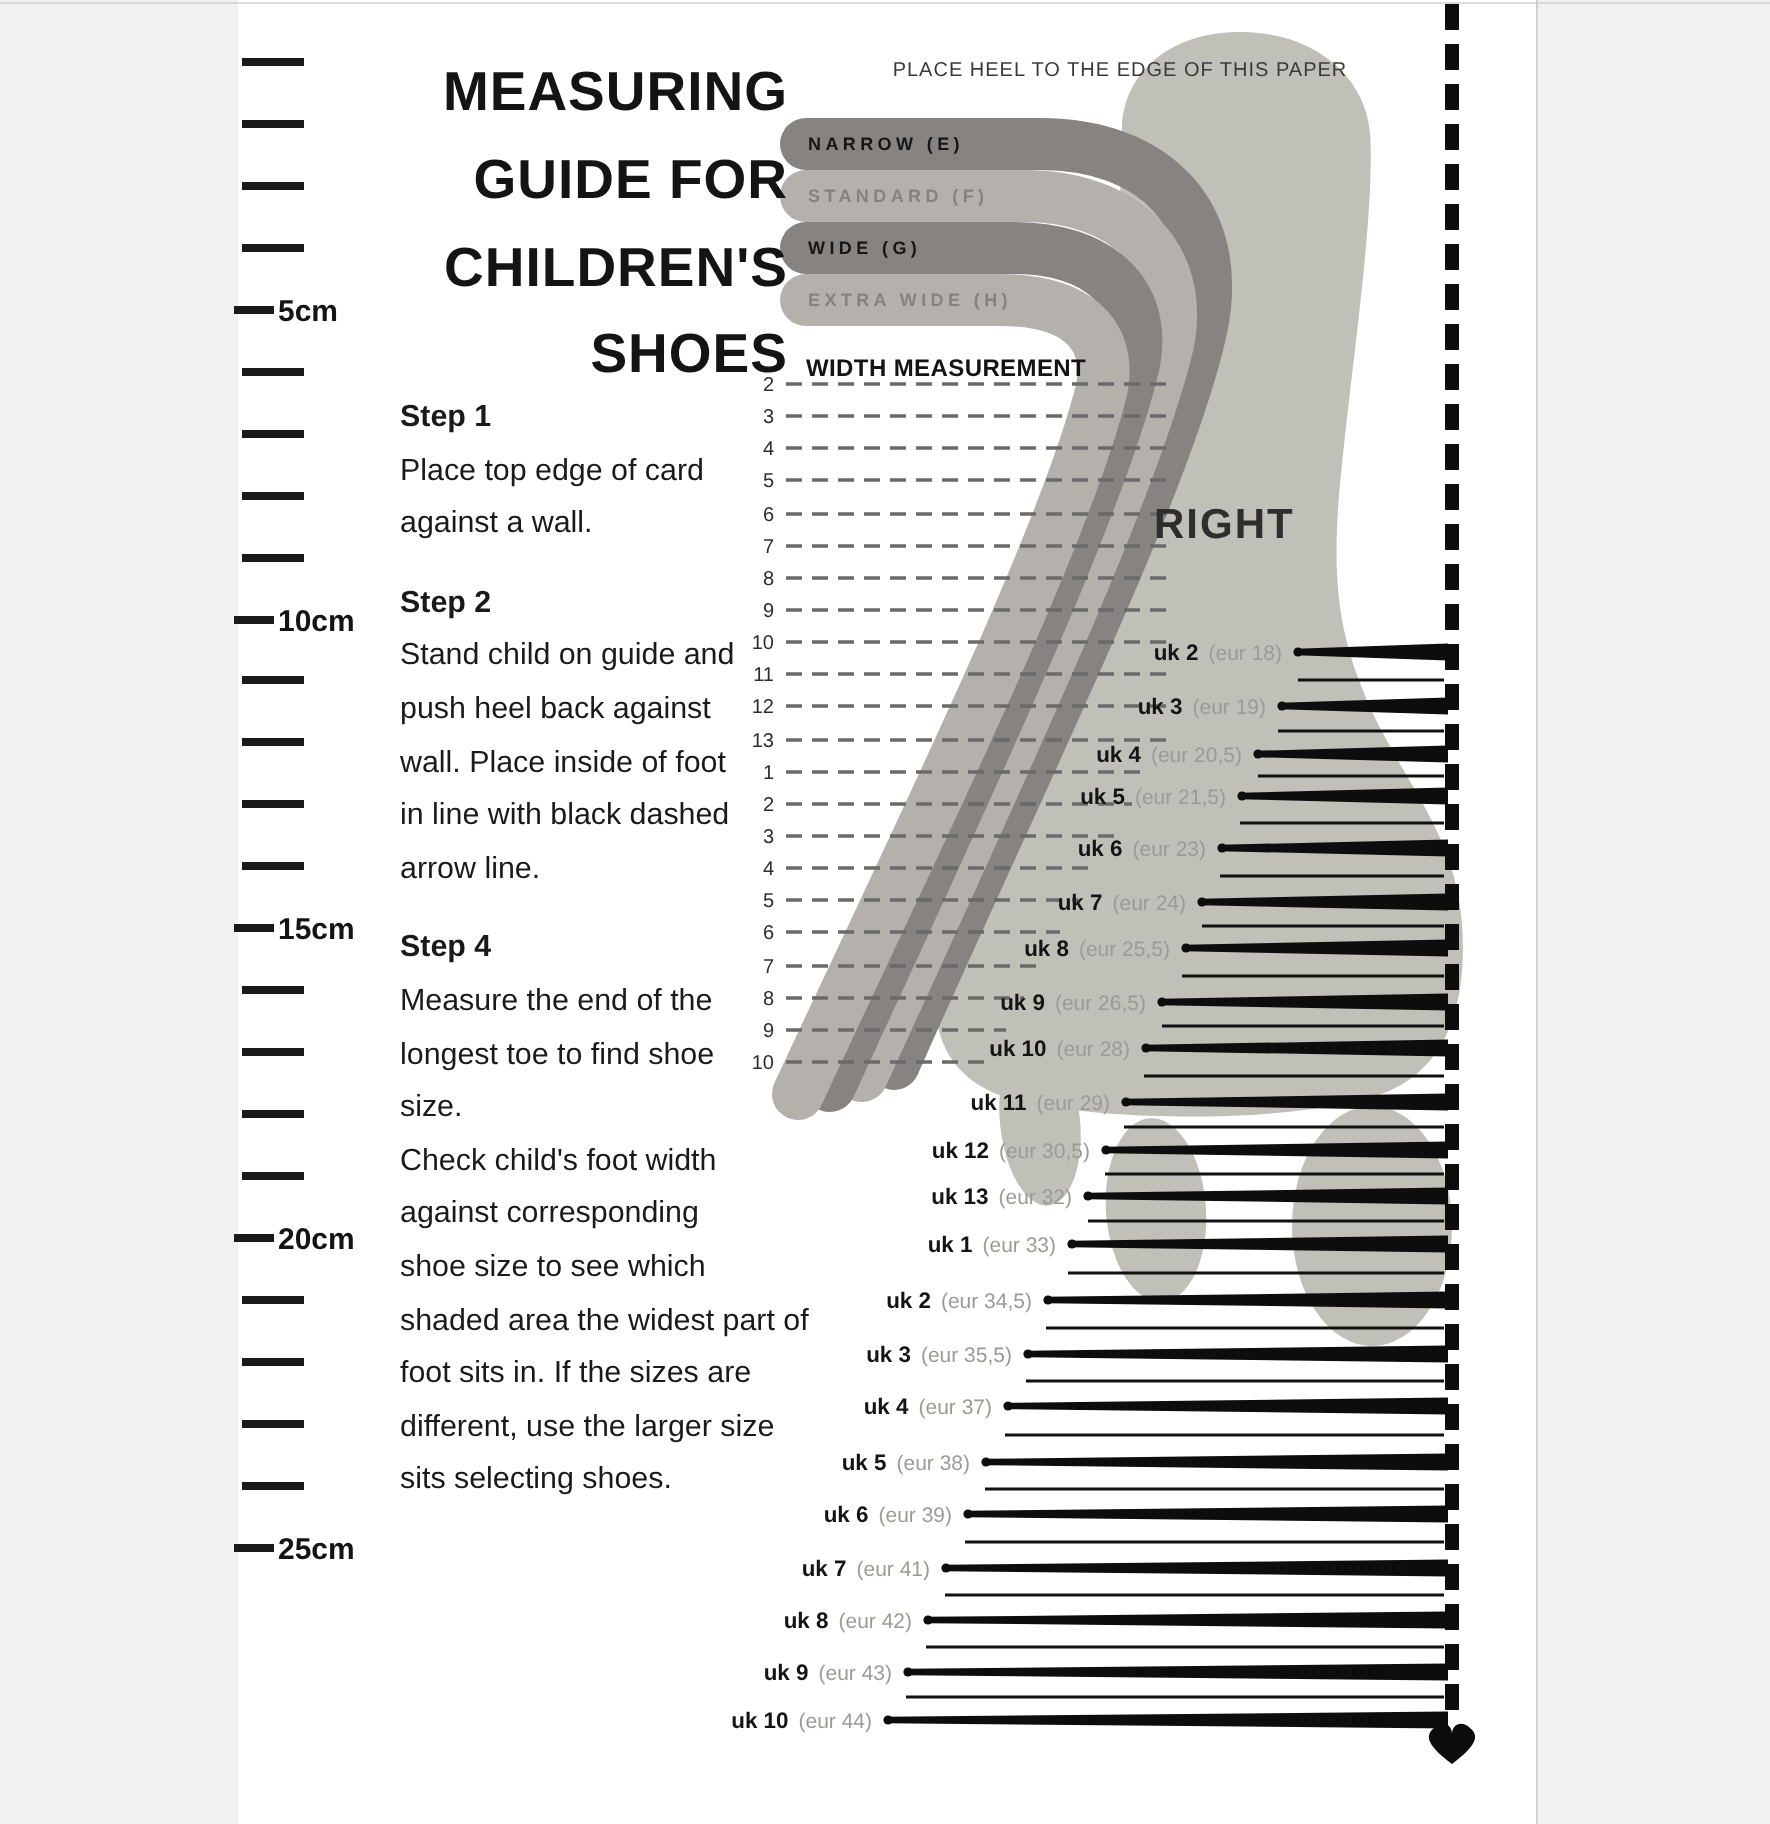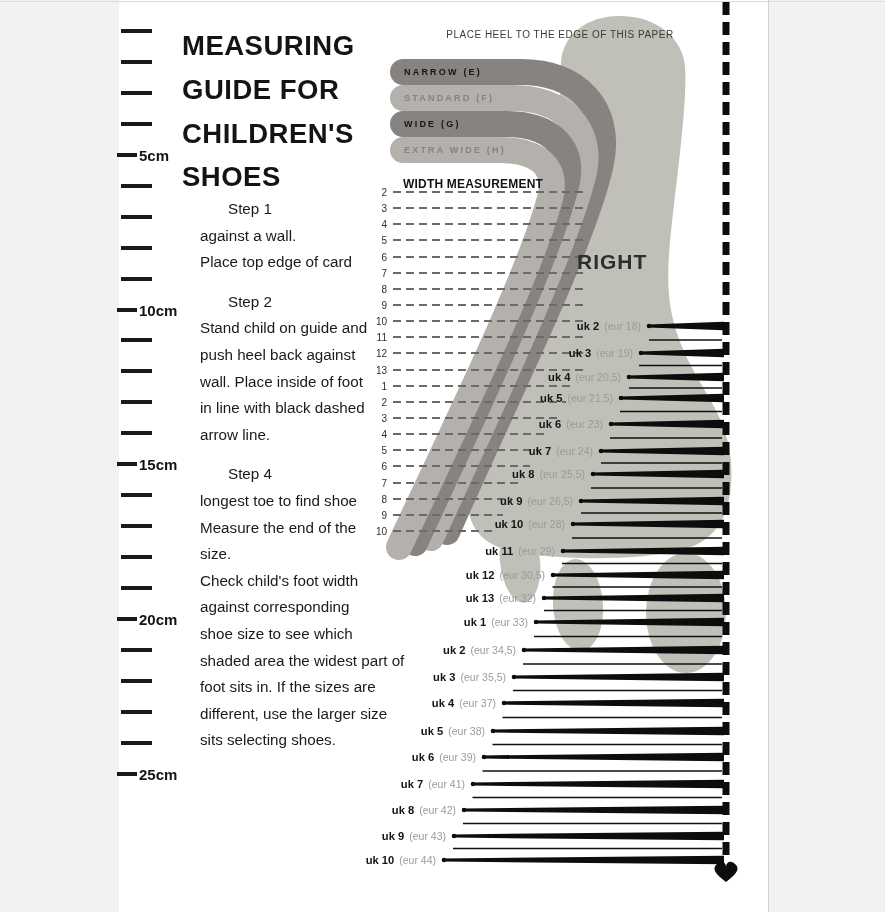--- a/index.html
+++ b/index.html
@@ -2,24 +2,24 @@
 <html><head>
 <meta charset="utf-8">
 <style>
   html,body{margin:0;padding:0;background:#e9e9e9;}
   .stage{position:relative;width:885px;height:912px;background:#f2f2f1;overflow:hidden;
          font-family:"Liberation Sans",sans-serif;}
   .page{position:absolute;left:119px;top:0;width:650px;height:912px;background:#ffffff;}
   .edge-top{position:absolute;left:0;top:1px;width:885px;height:1px;background:#dadada;}
   .edge-right{position:absolute;left:768px;top:0;width:1px;height:912px;background:#d0d0d0;}
   svg.gfx{position:absolute;left:0;top:0;}
-  .title{position:absolute;left:182px;top:24px;width:212px;text-align:left;
+  .title{position:absolute;left:182px;top:24px;width:212px;text-align:right;
          font-size:27.5px;font-weight:bold;letter-spacing:.5px;line-height:43.8px;color:#141414;}
   .steps{position:absolute;left:200px;top:196px;width:214px;color:#1a1a1a;}
-  .step-head{font-size:15.2px;font-weight:normal;line-height:26.6px;margin-top:13px;margin-left:28px;}
+  .step-head{font-size:15.2px;font-weight:bold;line-height:26.6px;margin-top:13px;}
   .step-head:first-child{margin-top:0;}
   .step-line{font-size:15.2px;line-height:26.6px;}
 </style>
 </head>
 <body>
 
 <div class="stage">
   <div class="page"></div>
   <div class="edge-top"></div>
   <div class="edge-right"></div>
@@ -221,31 +221,31 @@
   </svg>
 
   <div class="title" id="title">
       <div>MEASURING</div>
       <div>GUIDE FOR</div>
       <div>CHILDREN'S</div>
       <div>SHOES</div>
     </div>
   <div class="steps" id="steps">
       <div class="step-head">Step 1</div>
+      <div class="step-line">Place top edge of card</div>
       <div class="step-line">against a wall.</div>
-      <div class="step-line">Place top edge of card</div>
       <div class="step-head">Step 2</div>
       <div class="step-line">Stand child on guide and</div>
       <div class="step-line">push heel back against</div>
       <div class="step-line">wall. Place inside of foot</div>
       <div class="step-line">in line with black dashed</div>
       <div class="step-line">arrow line.</div>
       <div class="step-head">Step 4</div>
+      <div class="step-line">Measure the end of the</div>
       <div class="step-line">longest toe to find shoe</div>
-      <div class="step-line">Measure the end of the</div>
       <div class="step-line">size.</div>
       <div class="step-line">Check child's foot width</div>
       <div class="step-line">against corresponding</div>
       <div class="step-line">shoe size to see which</div>
       <div class="step-line">shaded area the widest part of</div>
       <div class="step-line">foot sits in. If the sizes are</div>
       <div class="step-line">different, use the larger size</div>
       <div class="step-line">sits selecting shoes.</div>
     </div>
 </div>

